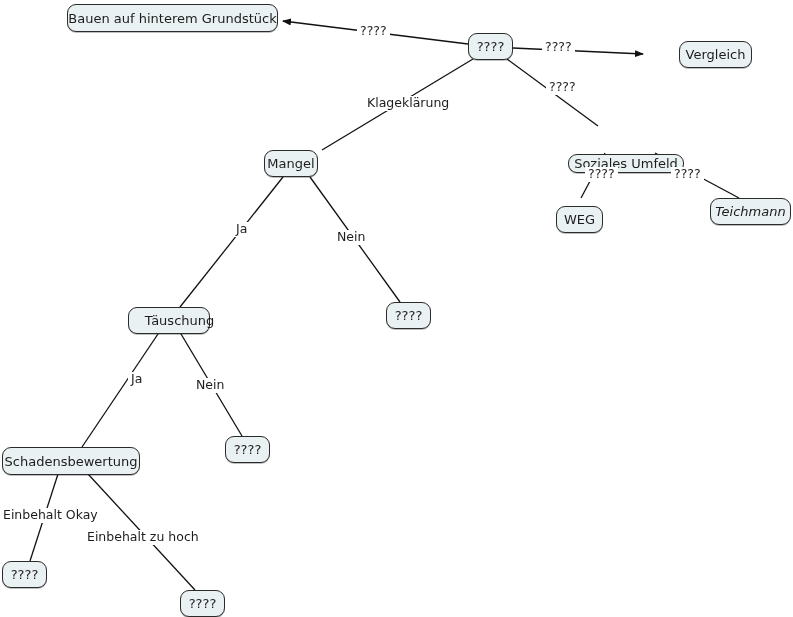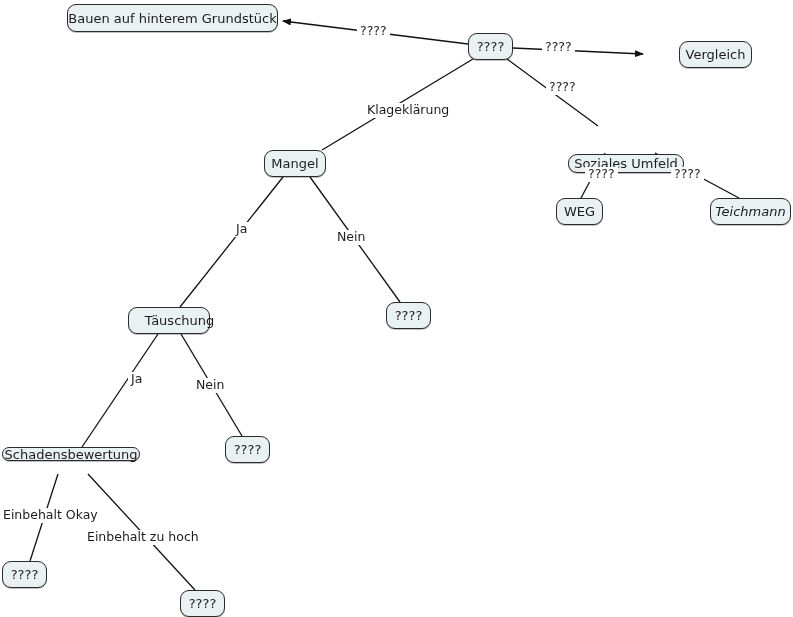--- a/index.html
+++ b/index.html
@@ -84,52 +84,52 @@
       </div>
       <div class="node" style="left: 468px; top: 33px; width: 45px; height: 27px;">
         <span>????</span>
       </div>
       <div class="node" style="left: 648px; top: 41px; width: 73px; height: 27px; margin-left: 31px;">
         <span>Vergleich</span>
       </div>
       <div class="node" style="left: 568px; top: 122px; width: 116px; height: 19px; margin-top: 32px;">
         <span>Soziales Umfeld</span>
       </div>
-      <div class="node" style="left: 264px; top: 150px; width: 62px; height: 27px;">
+      <div class="node" style="left: 264px; top: 150px; width: 54px; height: 27px;">
         <span>Mangel</span>
       </div>
-      <div class="node" style="left: 556px; top: 198px; width: 47px; height: 27px;">
+      <div class="node" style="left: 556px; top: 206px; width: 47px; height: 27px;">
         <span>WEG</span>
       </div>
       <div class="node" style="left: 710px; top: 198px; width: 81px; height: 27px; font-style: italic;">
         <span>Teichmann</span>
       </div>
       <div class="node" style="left: 386px; top: 302px; width: 45px; height: 27px;">
         <span>????</span>
       </div>
       <div class="node" style="left: 128px; top: 307px; width: 82px; height: 27px; padding-left: 30px;">
         <span>Täuschung</span>
       </div>
       <div class="node" style="left: 225px; top: 436px; width: 45px; height: 27px;">
         <span>????</span>
       </div>
-      <div class="node" style="left: 2px; top: 447px; width: 138px; height: 14px;">
+      <div class="node" style="left: 2px; top: 447px; width: 138px; height: 28px;">
         <span>Schadensbewertung</span>
       </div>
       <div class="node" style="left: 2px; top: 561px; width: 45px; height: 27px;">
         <span>????</span>
       </div>
       <div class="node" style="left: 180px; top: 590px; width: 45px; height: 27px;">
         <span>????</span>
       </div>
     </div>
   <div id="label-layer">
       <div class="edge-label" style="left: 357px; top: 24px;">????</div>
       <div class="edge-label" style="left: 542px; top: 40px;">????</div>
-      <div class="edge-label" style="left: 364px; top: 103px;">Klageklärung</div>
+      <div class="edge-label" style="left: 364px; top: 96px;">Klageklärung</div>
       <div class="edge-label" style="left: 546px; top: 80px;">????</div>
       <div class="edge-label" style="left: 585px; top: 167px;">????</div>
       <div class="edge-label" style="left: 671px; top: 167px;">????</div>
       <div class="edge-label" style="left: 233px; top: 222px;">Ja</div>
       <div class="edge-label" style="left: 334px; top: 230px;">Nein</div>
       <div class="edge-label" style="left: 128px; top: 372px;">Ja</div>
       <div class="edge-label" style="left: 193px; top: 378px;">Nein</div>
       <div class="edge-label" style="left: 0px; top: 508px;">Einbehalt Okay</div>
       <div class="edge-label" style="left: 84px; top: 530px;">Einbehalt zu hoch</div>
     </div>

